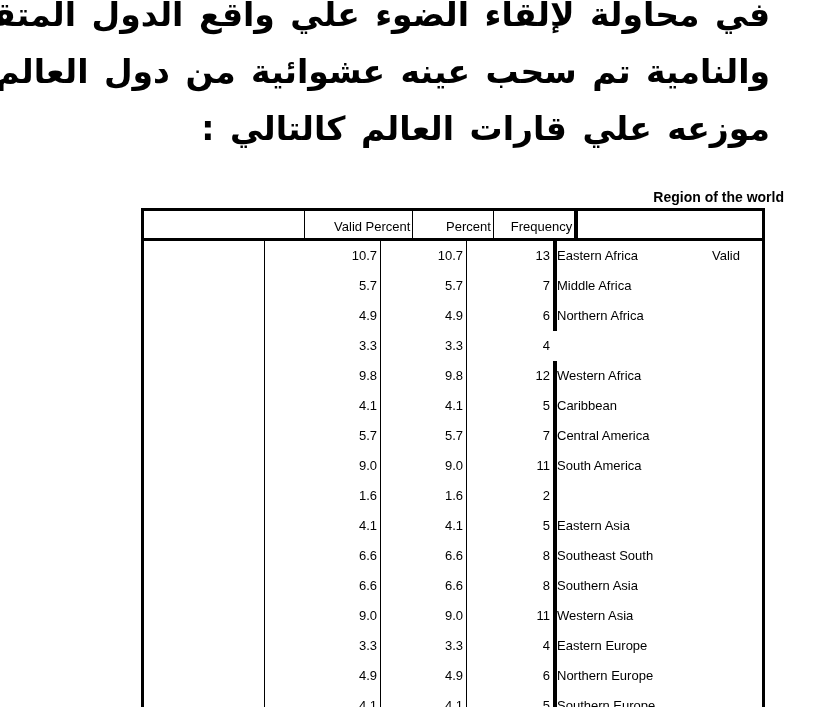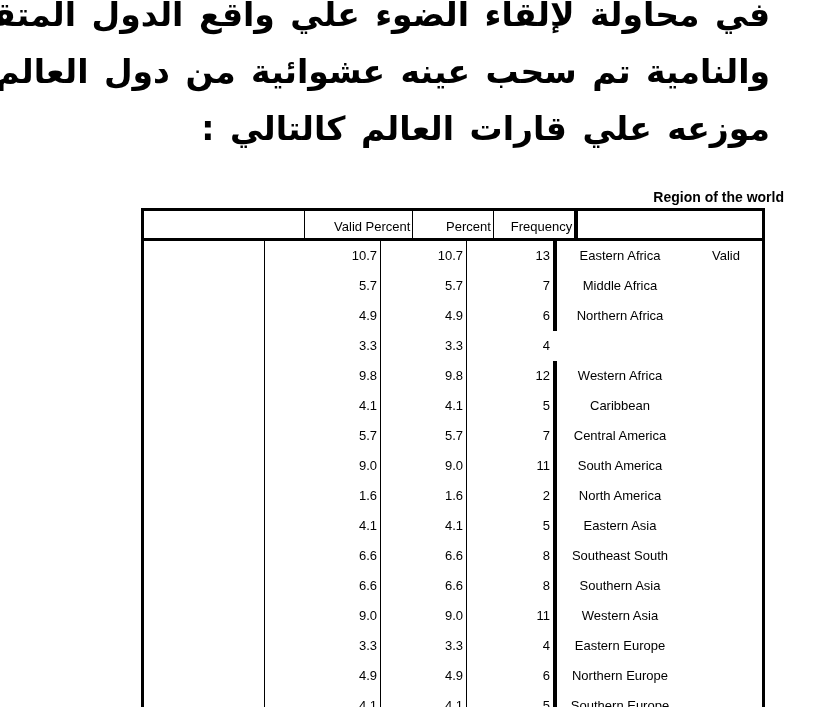--- a/index.html
+++ b/index.html
@@ -69,21 +69,21 @@
   }
   .thead .c4 { display: flex; }
 
   .num {
     text-align: right;
     padding-right: 3px;
     line-height: 30px;
   }
   .region {
     flex: 1;
-    text-align: center;
+    text-align: left;
     line-height: 30px;
   }
   .vstub {
     width: 57px;
     text-align: right;
     line-height: 30px;
     padding-right: 14px;
   }
 </style>
 </head>
@@ -181,21 +181,20 @@
       <span class="region">South America</span>
       <span class="vstub"></span>
     </div>
   </div>
       <div class="trow">
     <div class="c c0"></div>
     <div class="c c1 num">1.6</div>
     <div class="c c2 num">1.6</div>
     <div class="c c3 num">2</div>
     <div class="c c4">
-      <span class="region">North America</span>
       <span class="vstub"></span>
     </div>
   </div>
       <div class="trow">
     <div class="c c0"></div>
     <div class="c c1 num">4.1</div>
     <div class="c c2 num">4.1</div>
     <div class="c c3 num">5</div>
     <div class="c c4">
       <span class="region">Eastern Asia</span>

